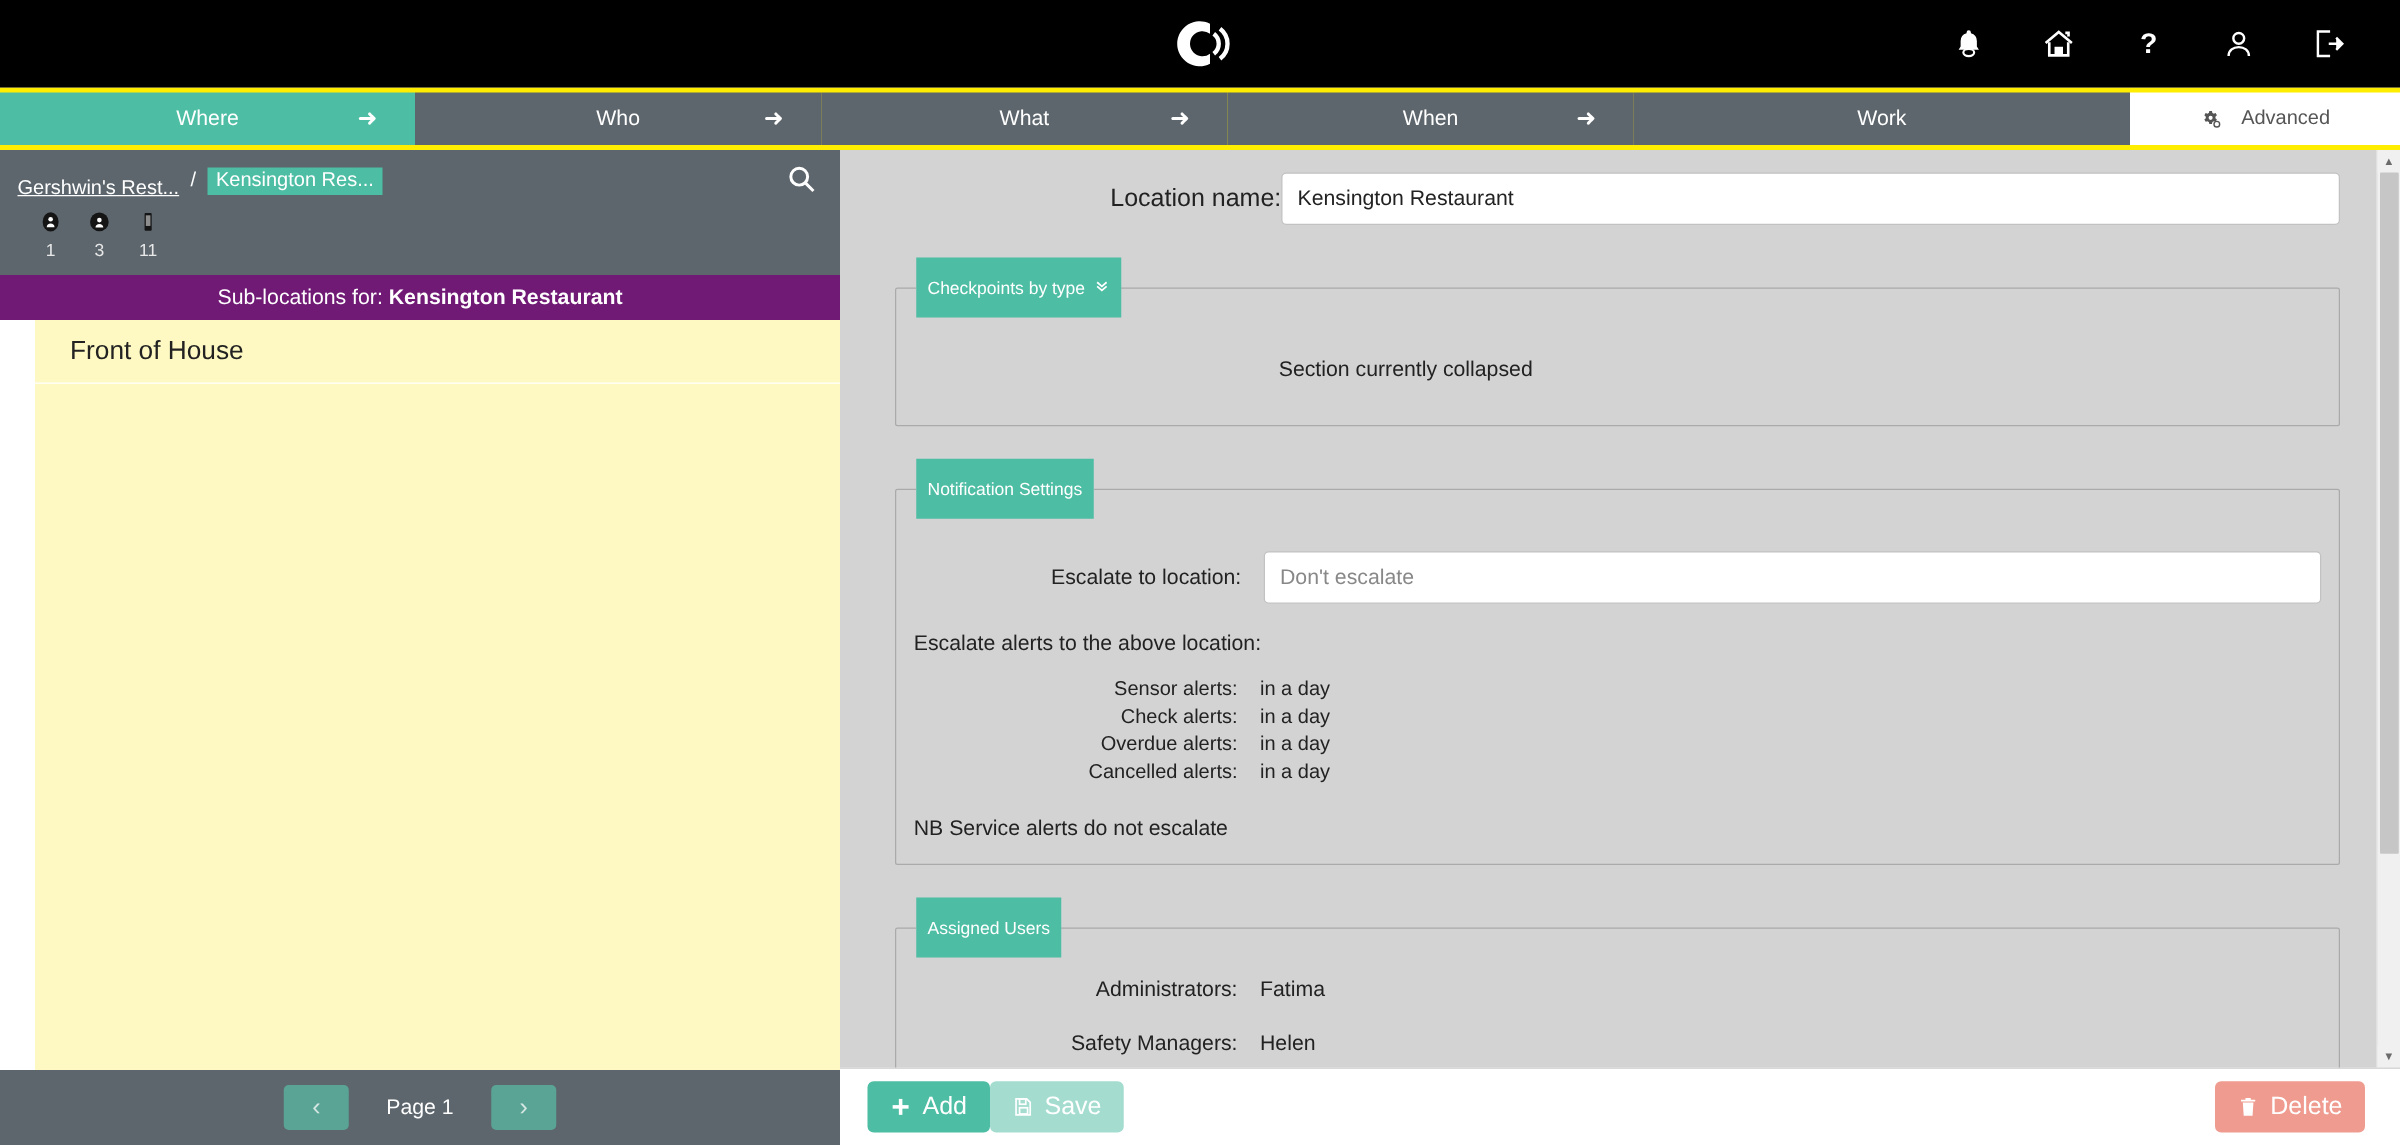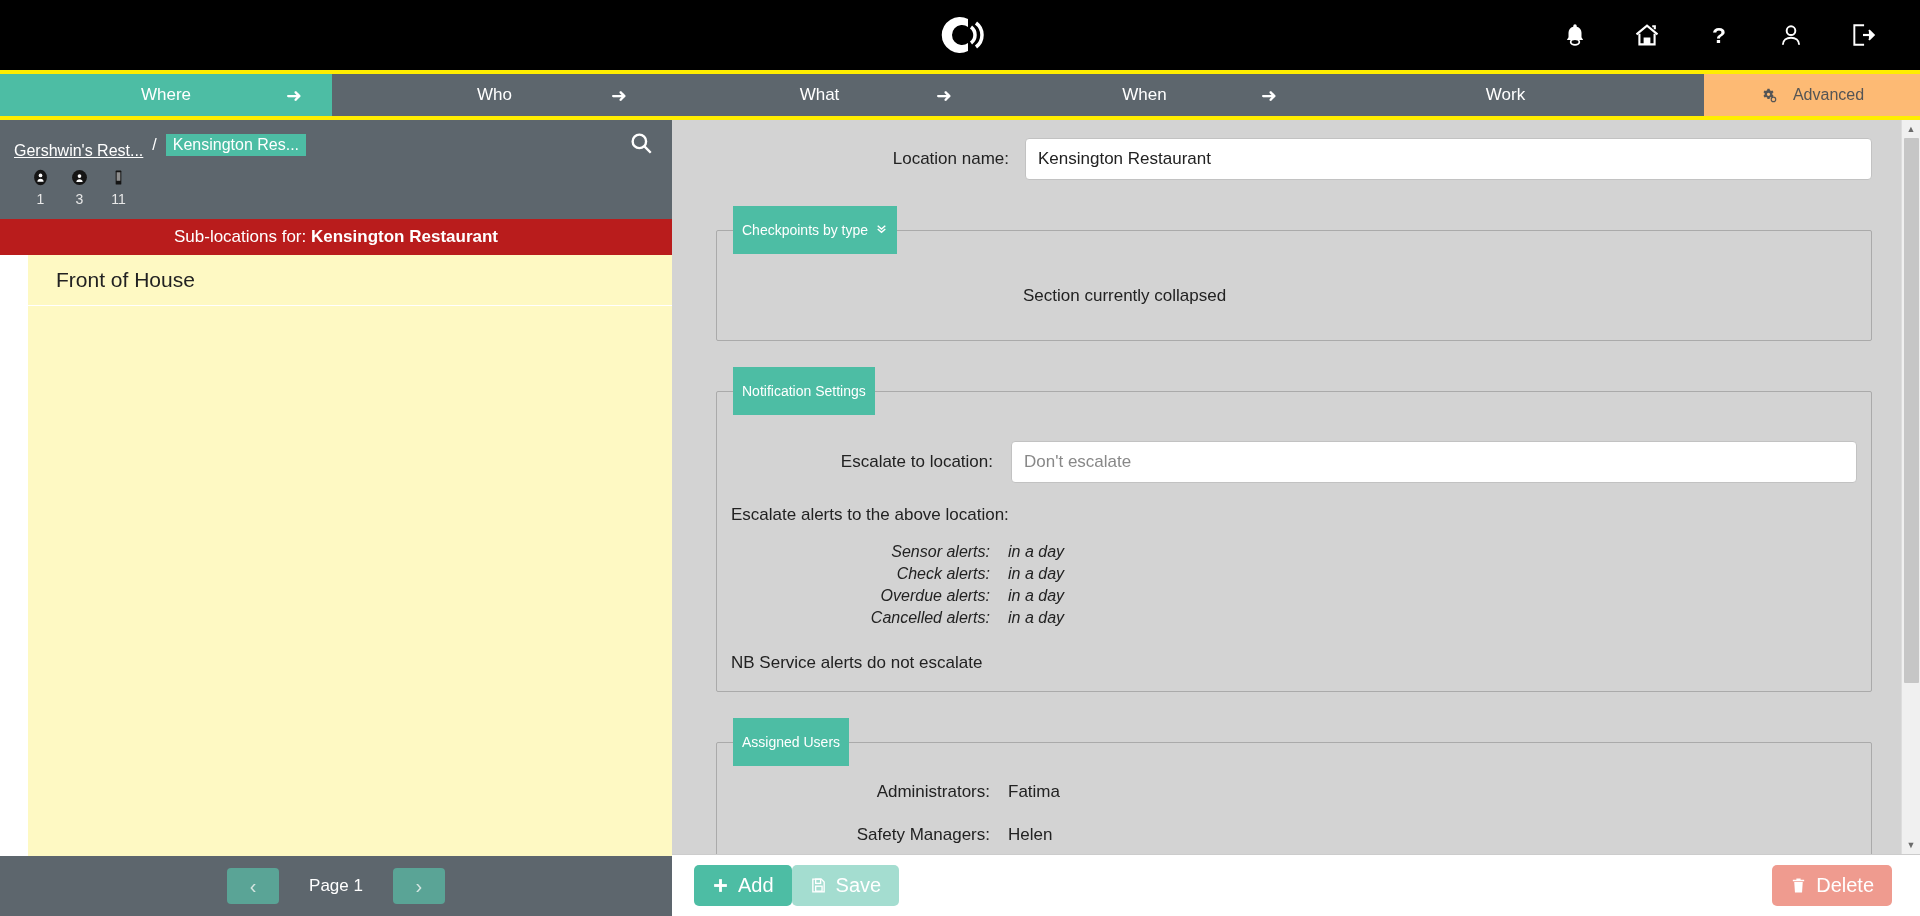--- a/index.html
+++ b/index.html
@@ -46,21 +46,21 @@
   .navstep .arrow {
     position: absolute; right: 30px; top: 50%;
     transform: translateY(-50%); font-size: 19px; color: #fff;
   }
   .navstep.w-where  { width: 332px; }
   .navstep.w-who    { width: 325px; }
   .navstep.w-what   { width: 325px; }
   .navstep.w-when   { width: 325px; }
   .navstep.w-work   { width: 397px; }
   .advanced {
-    flex: 1; background: #fdba74; color: #555;
+    flex: 1; background: #ffffff; color: #555;
     display: flex; align-items: center; justify-content: center;
     font-size: 16px; gap: 16px; cursor: pointer;
   }
   .advanced svg { display: block; }
 
   
   .body { flex: 1; display: flex; min-height: 0; }
 
   
   .left {
@@ -83,21 +83,21 @@
     white-space: nowrap; cursor: pointer;
   }
   .searchbtn {
     position: absolute; right: 18px; top: 10px;
     width: 26px; height: 26px; cursor: pointer;
   }
   .counters { display: flex; gap: 22px; padding: 9px 0 4px 18px; }
   .counter { display: flex; flex-direction: column; align-items: center; }
   .counter .cnum { color: #e8e8e8; font-size: 14px; margin-top: 1px; }
   .sublocbar {
-    background: #b91c1c; color: #fff; text-align: center;
+    background: #701a75; color: #fff; text-align: center;
     font-size: 17px; padding: 8px 0; flex: 0 0 auto;
   }
   .sublocbar b { font-weight: bold; }
   .subloclist { flex: 1; background: #fef9c3; overflow: hidden; margin-left: 28px; }
   .sublocitem {
     padding: 13px 0 13px 28px; font-size: 21px; color: #222;
     cursor: pointer; border-bottom: 1px solid #fff;
   }
   .pager {
     background: #5d666d; display: flex; align-items: center;
@@ -114,22 +114,22 @@
   .right {
     flex: 1; background: #d3d3d3; display: flex;
     flex-direction: column; min-width: 0; position: relative;
   }
   .scrollarea {
     flex: 1; overflow: hidden; position: relative;
     padding: 18px 48px 0 28px;
   }
   .formrow { display: flex; align-items: center; margin-bottom: 26px; }
   .formlabel {
-    width: 325px; text-align: right; padding-right: 16px;
-    font-size: 17px; color: #222;
+    width: 325px; text-align: right; 
+    font-size: 20px; color: #222;
   }
   .textbox {
     flex: 1; background: #fff; border: 1px solid #c2c2c2;
     border-radius: 4px; padding: 10px 12px; font-size: 17px;
     color: #222; font-family: "Liberation Sans", sans-serif;
   }
   .textbox.placeholder { color: #888; }
 
   fieldset {
     border: 1px solid #aaa; border-radius: 2px;
@@ -145,21 +145,21 @@
   .collapsed-note {
     font-size: 17px; color: #222; padding: 16px 0 16px 292px;
   }
   .nfrow { display: flex; align-items: center; margin: 10px 0 22px 0; }
   .nflabel {
     width: 280px; text-align: right; padding-right: 18px;
     font-size: 17px; color: #222;
   }
   .escalate-note { font-size: 17px; color: #222; margin: 6px 0 18px 0; }
   .alertgrid { margin-left: 0; }
-  .alertrow { display: flex; align-items: center; margin-bottom: 4px; font-style: italic; }
+  .alertrow { display: flex; align-items: center; margin-bottom: 4px; }
   .alertlabel {
     width: 277px; text-align: right; padding-right: 18px;
     font-size: 16px; color: #222;
   }
   .alertval { font-size: 16px; color: #222; }
   .nbnote { font-size: 17px; color: #222; margin-top: 26px; }
   .userrow { display: flex; align-items: baseline; margin-bottom: 23px; }
   .userlabel {
     width: 277px; text-align: right; padding-right: 18px;
     font-size: 17px; color: #222;

